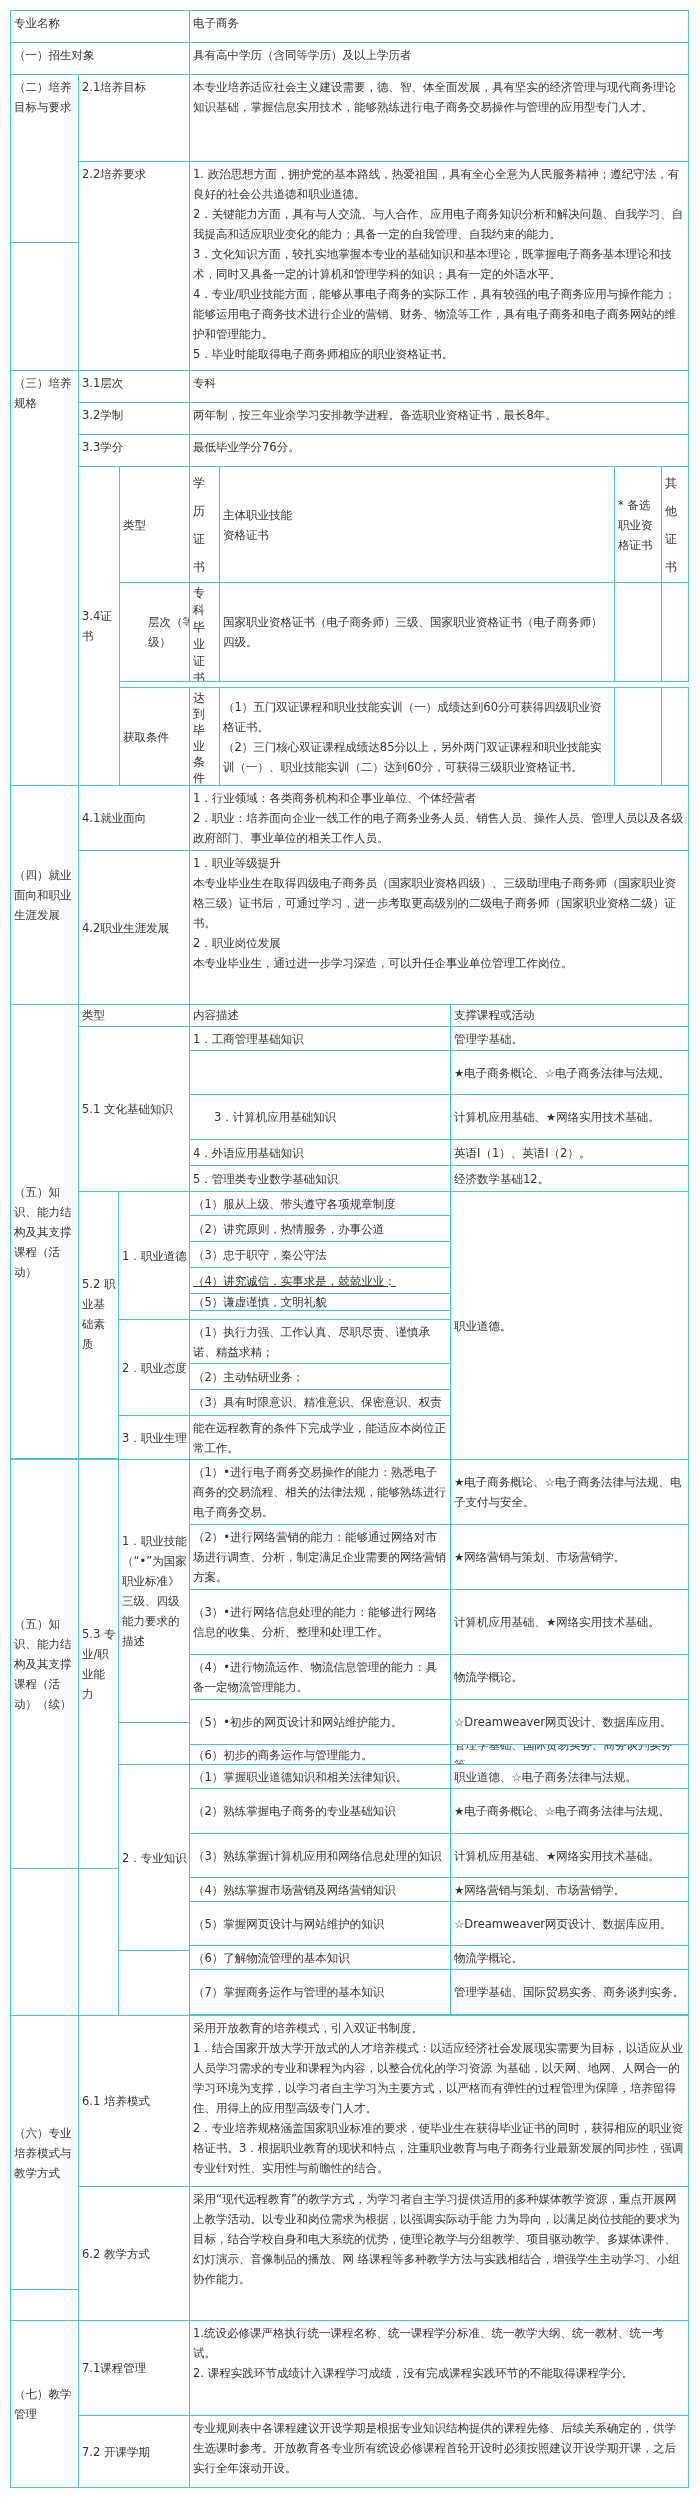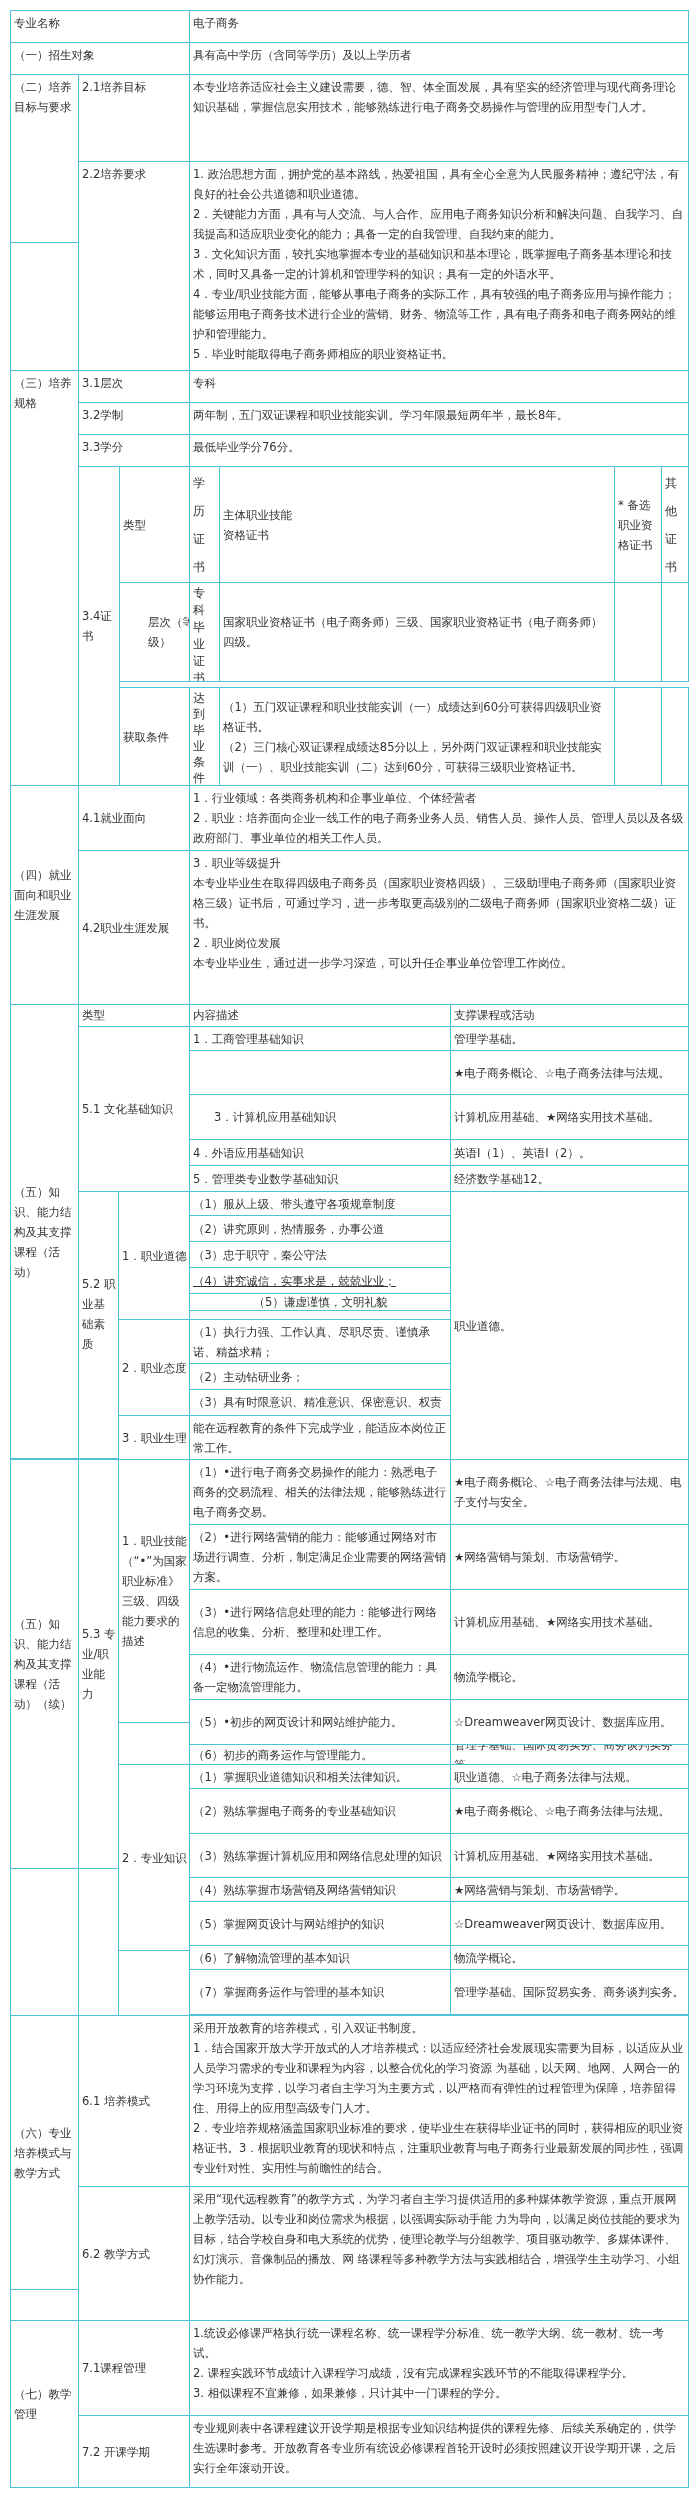--- a/index.html
+++ b/index.html
@@ -35,21 +35,21 @@
     <span class="para">3．文化知识方面，较扎实地掌握本专业的基础知识和基本理论，既掌握电子商务基本理论和技术，同时又具备一定的计算机和管理学科的知识；具有一定的外语水平。</span>
     <span class="para">4．专业/职业技能方面，能够从事电子商务的实际工作，具有较强的电子商务应用与操作能力；能够运用电子商务技术进行企业的营销、财务、物流等工作，具有电子商务和电子商务网站的维护和管理能力。</span>
     <span class="para">5．毕业时能取得电子商务师相应的职业资格证书。</span>
   </div>
   <div class="c" style="left:10px;top:74px;width:69px;height:298px;background:transparent;"></div>
 
   <div class="c" style="left:10px;top:370px;width:69px;height:416px;"><span>（三）培养规格</span></div>
   <div class="c" style="left:78px;top:370px;width:112px;height:33px;"><span>3.1层次</span></div>
   <div class="c" style="left:189px;top:370px;width:500px;height:33px;"><span>专科</span></div>
   <div class="c" style="left:78px;top:402px;width:112px;height:33px;"><span>3.2学制</span></div>
-  <div class="c" style="left:189px;top:402px;width:500px;height:33px;"><span>两年制，五门双证课程和职业技能实训。学习年限最短两年半，最长8年。</span></div>
+  <div class="c" style="left:189px;top:402px;width:500px;height:33px;"><span>两年制，按三年业余学习安排教学进程。备选职业资格证书，最长8年。</span></div>
   <div class="c" style="left:78px;top:434px;width:112px;height:33px;"><span>3.3学分</span></div>
   <div class="c" style="left:189px;top:434px;width:500px;height:33px;"><span>最低毕业学分76分。</span></div>
 
   <div class="c mid" style="left:78px;top:466px;width:42px;height:320px;">
       <span>3.4证书</span>
     </div>
   <div class="c mid" style="left:119px;top:466px;width:71px;height:117px;">
       <span>类型</span>
     </div>
   <div class="c" style="left:189px;top:466px;width:31px;height:117px;">
@@ -98,21 +98,21 @@
       <span>4.1就业面向</span>
     </div>
   <div class="c" style="left:189px;top:785px;width:500px;height:66px;">
     <span class="para">1．行业领域：各类商务机构和企事业单位、个体经营者</span>
     <span class="para">2．职业：培养面向企业一线工作的电子商务业务人员、销售人员、操作人员、管理人员以及各级政府部门、事业单位的相关工作人员。</span>
   </div>
   <div class="c mid" style="left:78px;top:850px;width:112px;height:155px;">
       <span>4.2职业生涯发展</span>
     </div>
   <div class="c" style="left:189px;top:850px;width:500px;height:155px;">
-    <span class="para">3．职业等级提升</span>
+    <span class="para">1．职业等级提升</span>
     <span class="para">本专业毕业生在取得四级电子商务员（国家职业资格四级）、三级助理电子商务师（国家职业资格三级）证书后，可通过学习，进一步考取更高级别的二级电子商务师（国家职业资格二级）证书。</span>
     <span class="para">2．职业岗位发展</span>
     <span class="para">本专业毕业生，通过进一步学习深造，可以升任企事业单位管理工作岗位。</span>
   </div>
 
   <div class="c mid" style="left:10px;top:1004px;width:69px;height:455px;">
       <span>（五）知识、能力结构及其支撑课程（活动）</span>
     </div>
   <div class="c" style="left:78px;top:1004px;width:112px;height:23px;padding-top:0;"><span>类型</span></div>
   <div class="c" style="left:189px;top:1004px;width:262px;height:23px;padding-top:0;"><span>内容描述</span></div>
@@ -160,21 +160,21 @@
     </div>
   <div class="c mid" style="left:189px;top:1215px;width:262px;height:27px;">
       <span>（2）讲究原则，热情服务，办事公道</span>
     </div>
   <div class="c mid" style="left:189px;top:1241px;width:262px;height:27px;">
       <span>（3）忠于职守，秦公守法</span>
     </div>
   <div class="c mid" style="left:189px;top:1267px;width:262px;height:27px;text-decoration:underline;">
       <span>（4）讲究诚信，实事求是，兢兢业业；</span>
     </div>
-  <div class="c mid" style="left:189px;top:1293px;width:262px;height:18px;justify-content:center;">
+  <div class="c mid" style="left:189px;top:1293px;width:262px;height:18px;">
       <span>（5）谦虚谨慎，文明礼貌</span>
     </div>
 
   <div class="c mid" style="left:118px;top:1319px;width:72px;height:97px;">
       <span>2．职业态度</span>
     </div>
   <div class="c mid" style="left:189px;top:1319px;width:262px;height:45px;">
       <span>（1）执行力强、工作认真、尽职尽责、谨慎承诺、精益求精；</span>
     </div>
   <div class="c mid" style="left:189px;top:1363px;width:262px;height:27px;">
@@ -311,20 +311,19 @@
 
   <div class="c mid" style="left:10px;top:2320px;width:69px;height:168px;">
       <span>（七）教学管理</span>
     </div>
   <div class="c mid" style="left:78px;top:2320px;width:112px;height:96px;">
       <span>7.1课程管理</span>
     </div>
   <div class="c" style="left:189px;top:2320px;width:500px;height:96px;">
     <span class="para">1.统设必修课严格执行统一课程名称、统一课程学分标准、统一教学大纲、统一教材、统一考试。</span>
     <span class="para">2. 课程实践环节成绩计入课程学习成绩，没有完成课程实践环节的不能取得课程学分。</span>
-    <span class="para">3. 相似课程不宜兼修，如果兼修，只计其中一门课程的学分。</span>
   </div>
   <div class="c mid" style="left:78px;top:2415px;width:112px;height:73px;">
       <span>7.2 开课学期</span>
     </div>
   <div class="c" style="left:189px;top:2415px;width:500px;height:73px;"><span>专业规则表中各课程建议开设学期是根据专业知识结构提供的课程先修、后续关系确定的，供学生选课时参考。开放教育各专业所有统设必修课程首轮开设时必须按照建议开设学期开课，之后实行全年滚动开设。</span></div>
 
 </div>
 
 </body></html>

